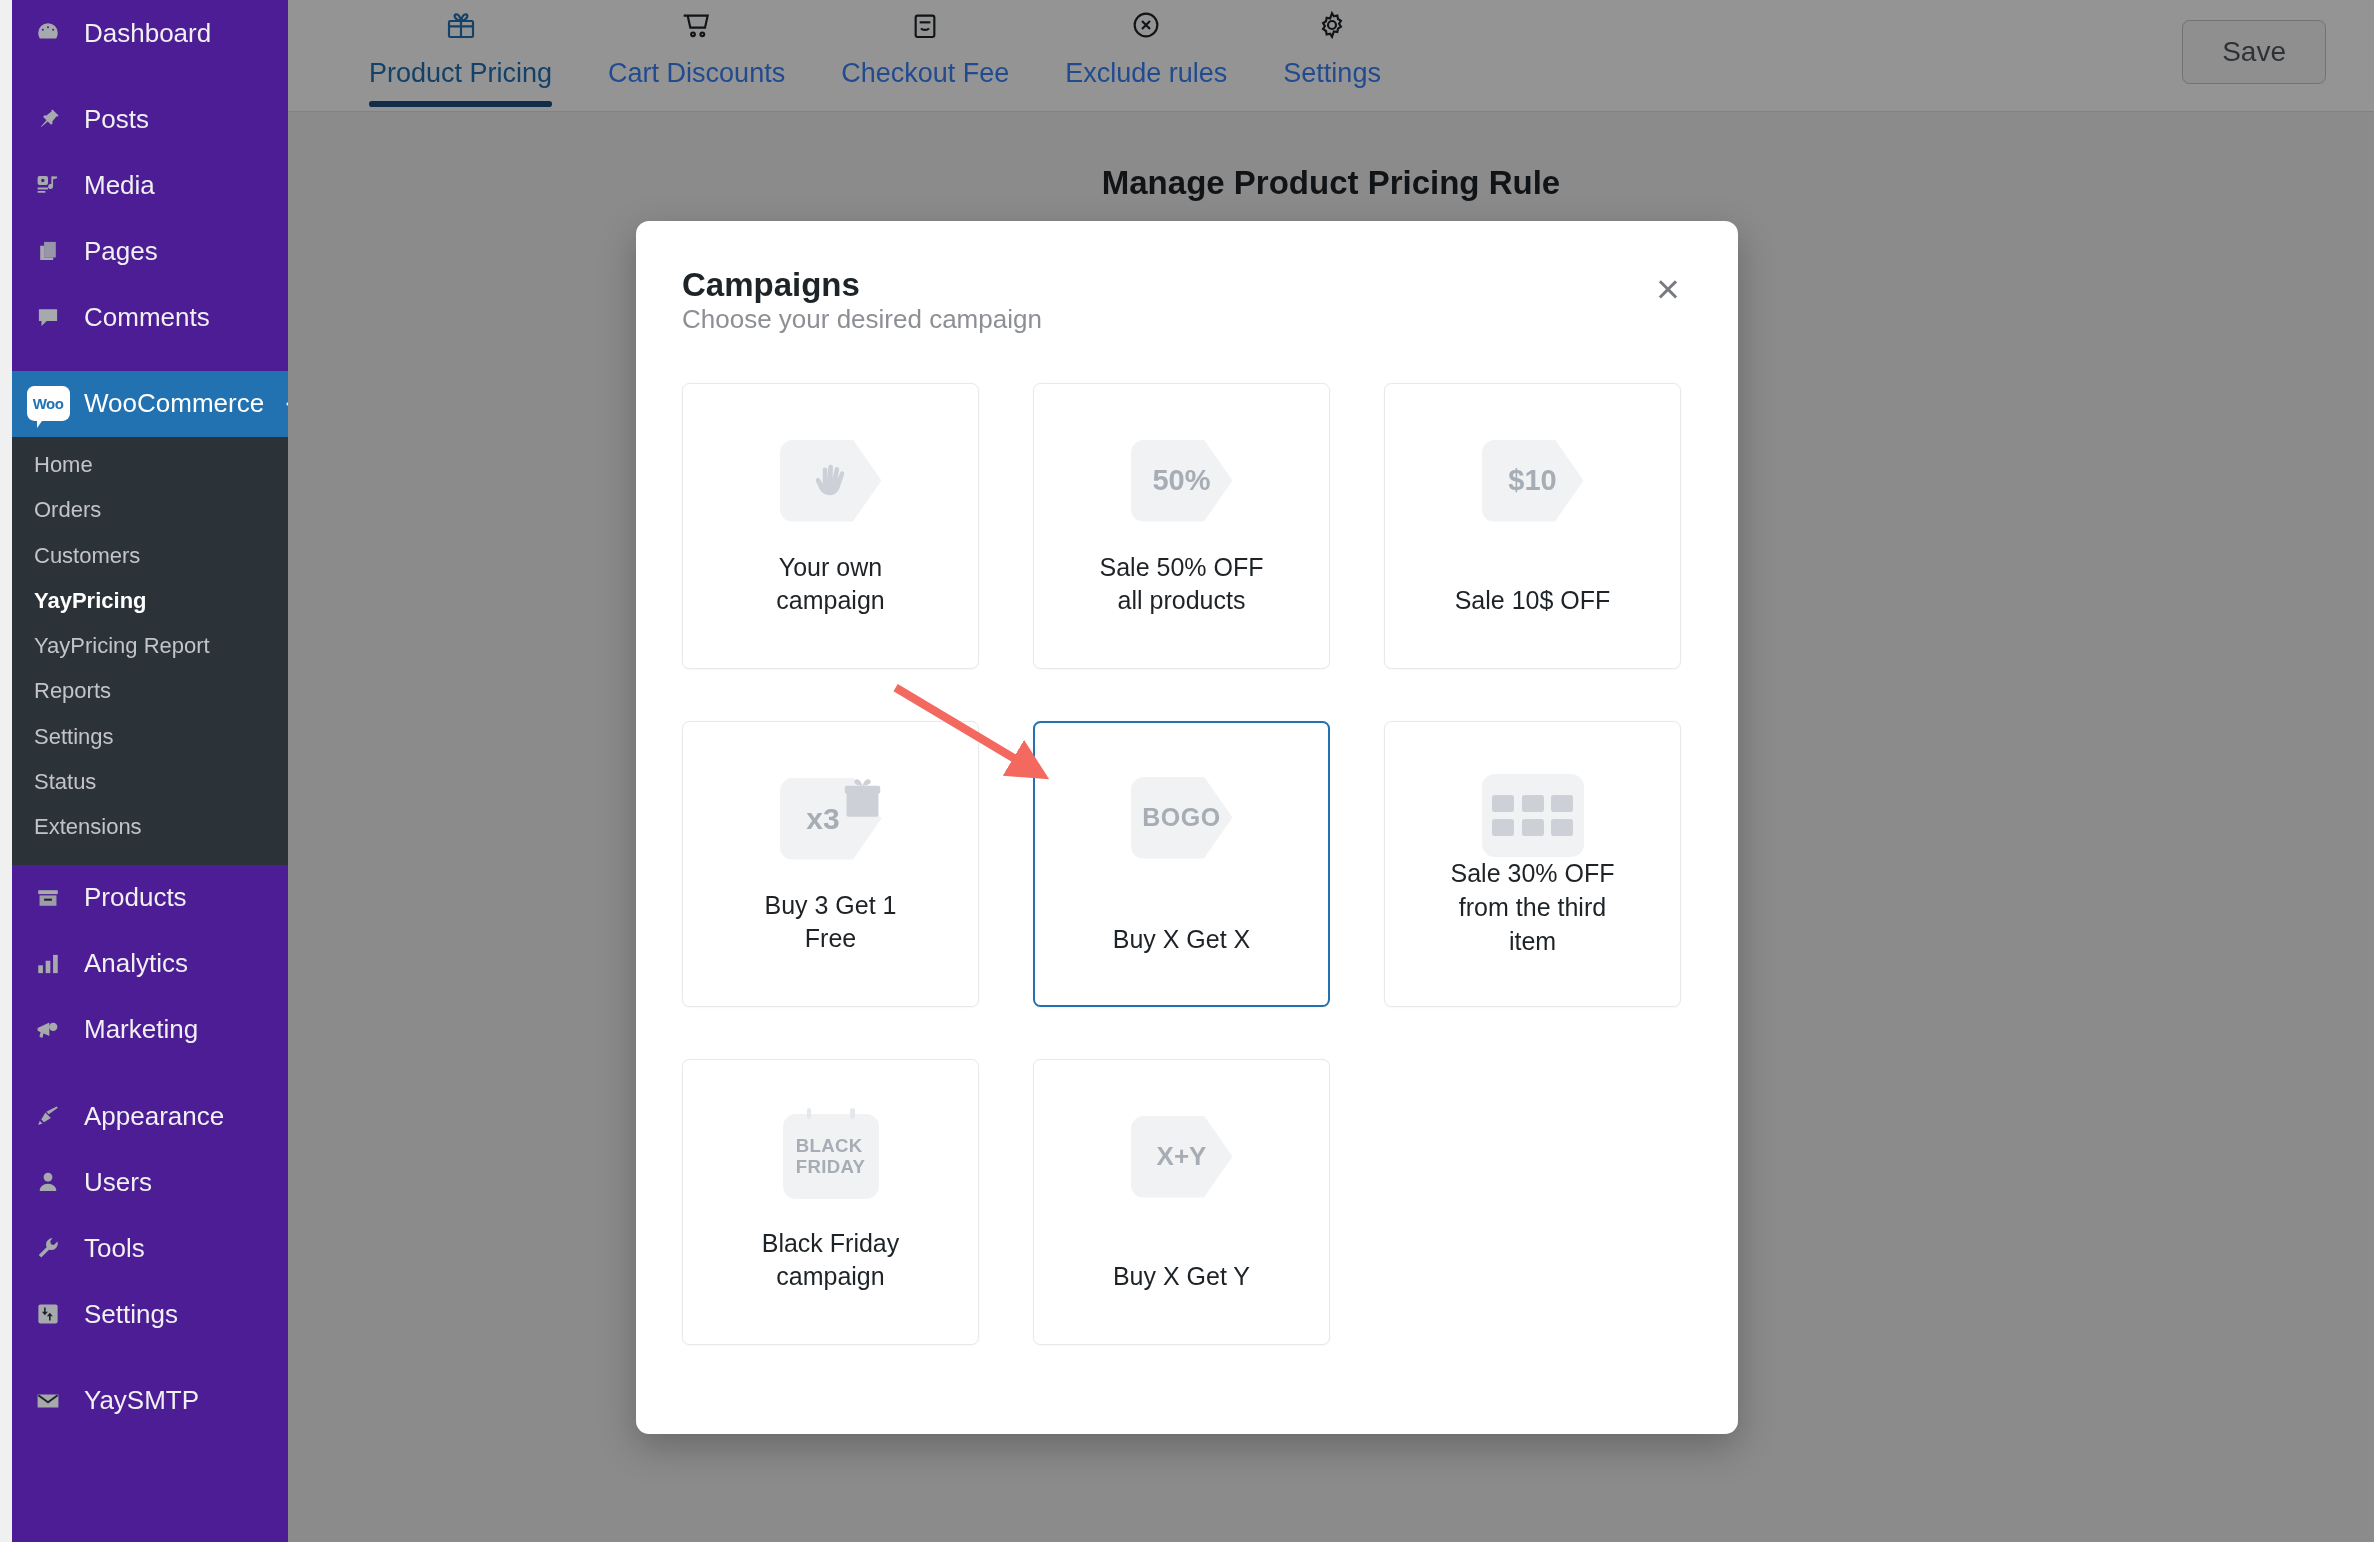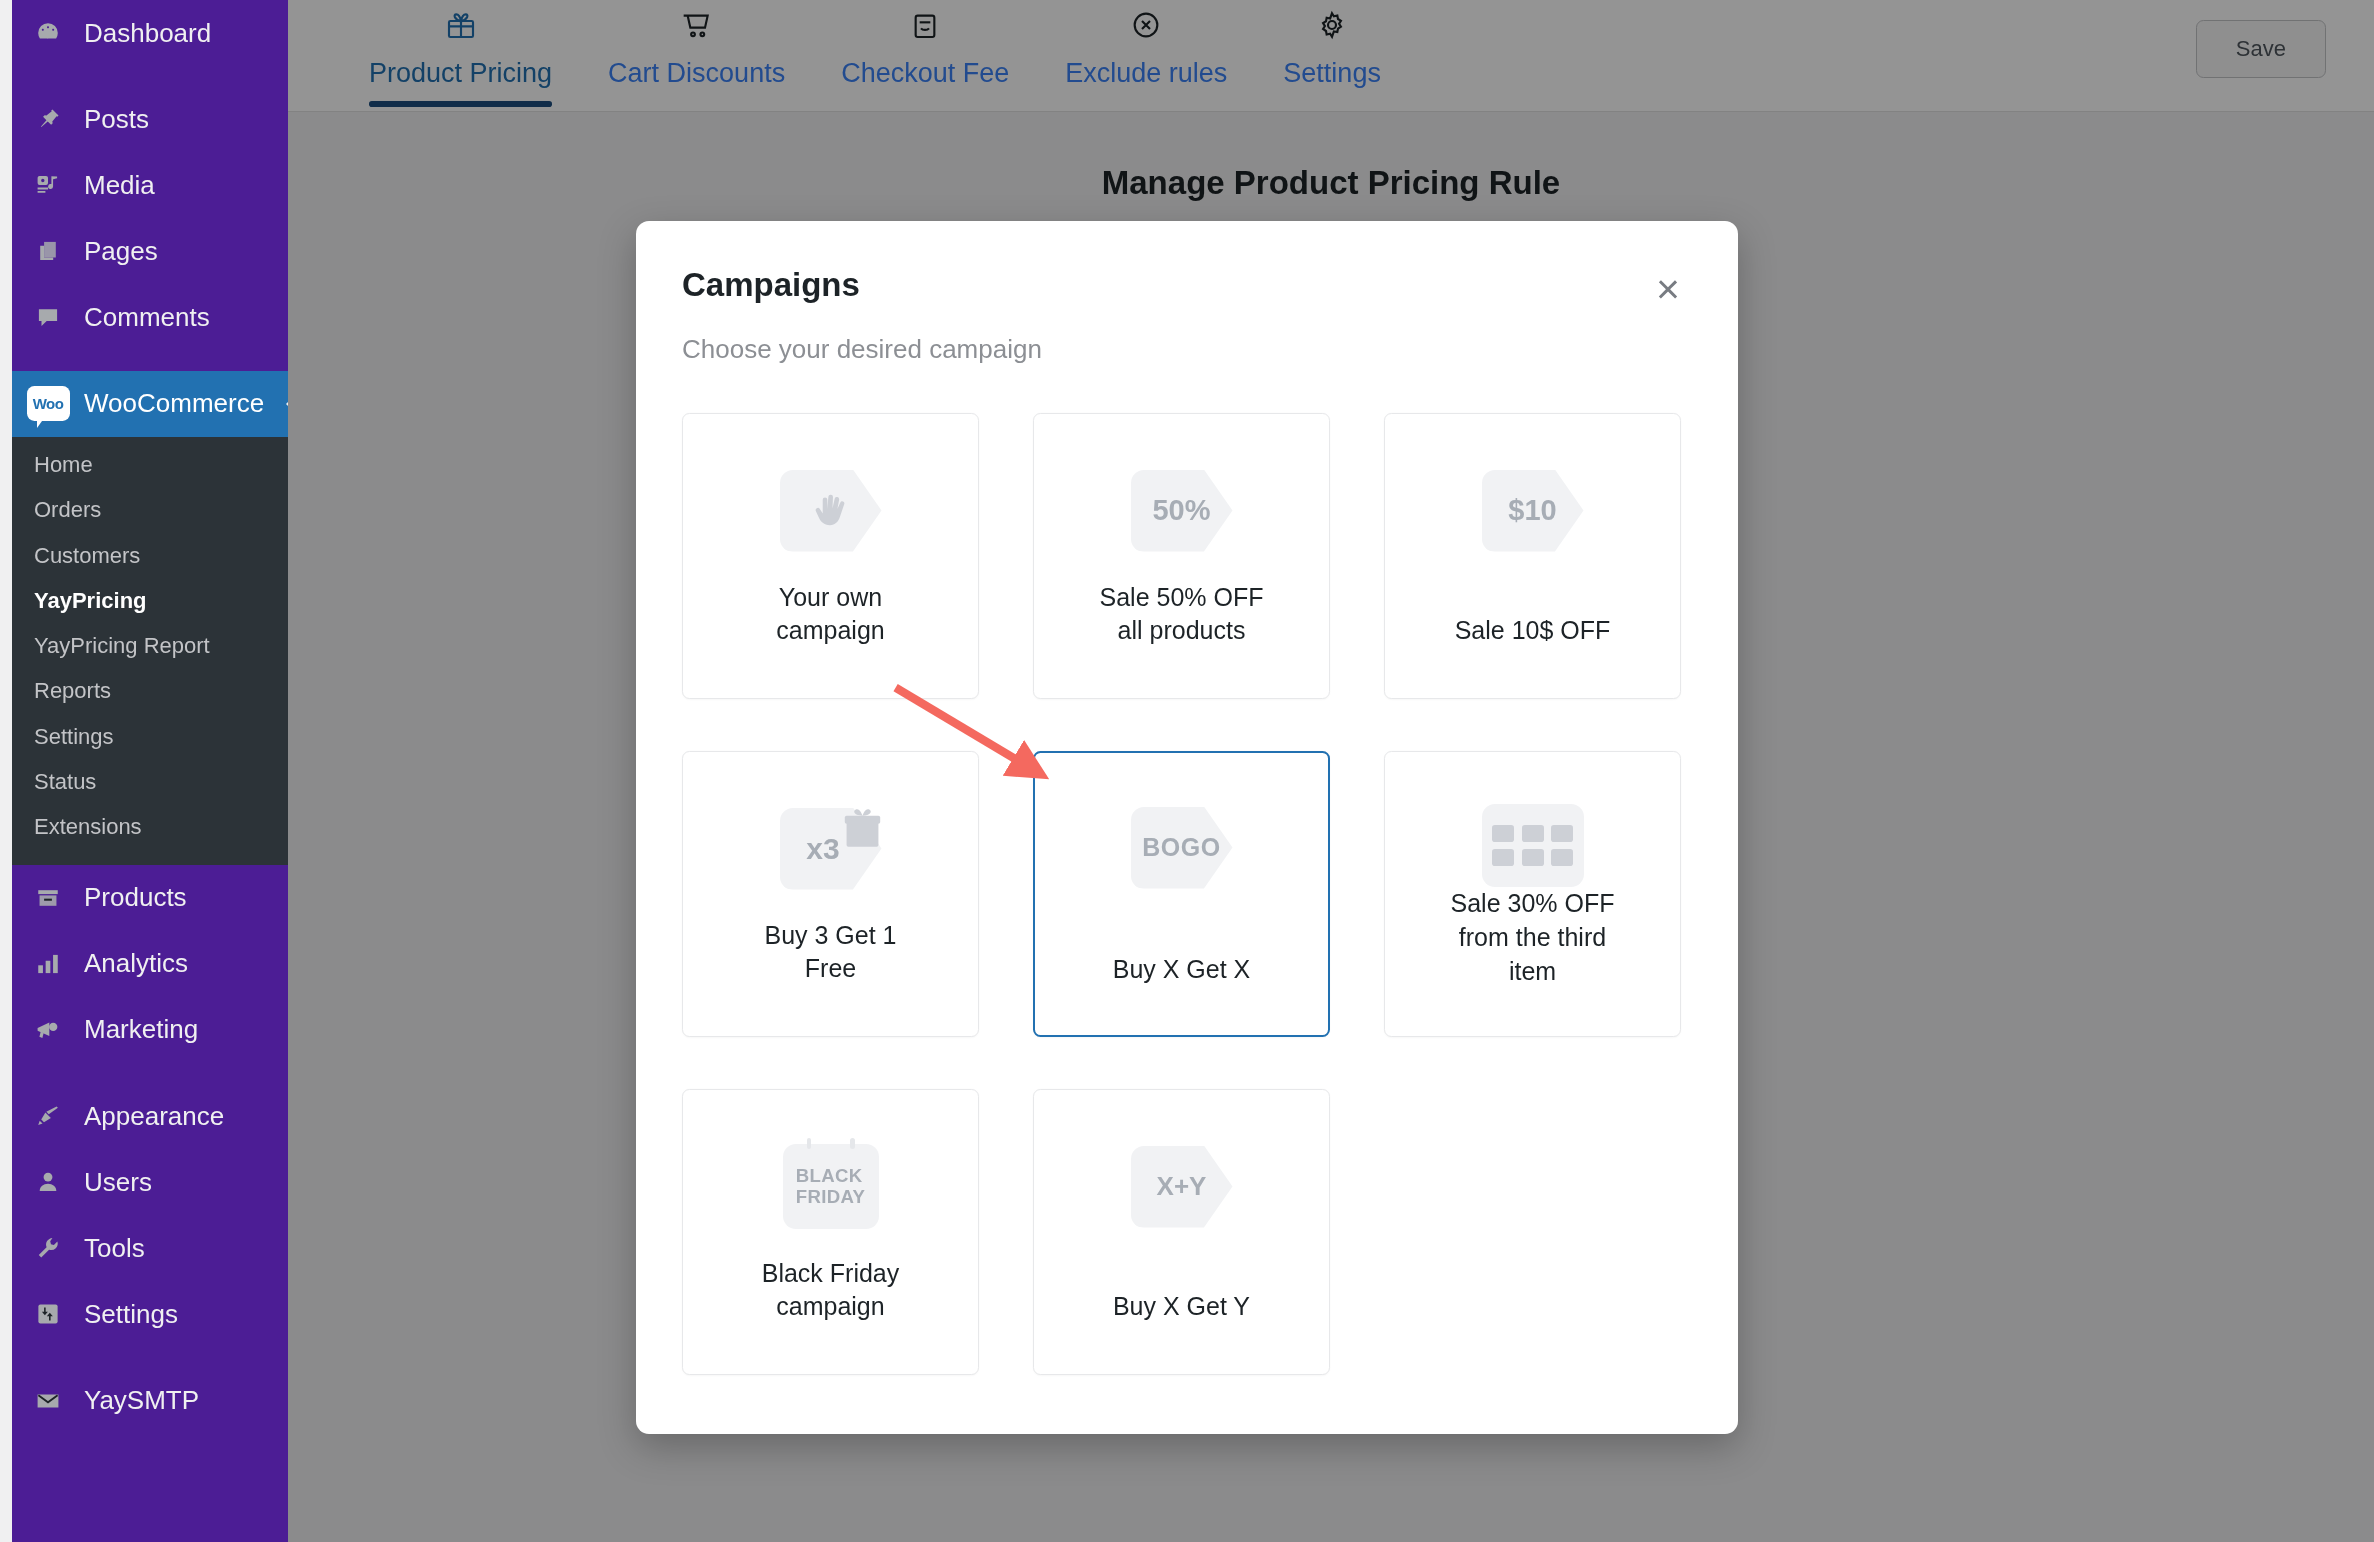--- a/index.html
+++ b/index.html
@@ -107,21 +107,21 @@
   }
   .tab.active .tab-label { color: #2271b1; }
   .tab.active .tab-ico { color: #2271b1; }
   .tab.active::after {
     content: ""; position: absolute; left: 28px; right: 28px; bottom: 0;
     height: 6.5px; background: #1e4f80; border-radius: 2.8px;
   }
   .save-btn {
     position: absolute; right: 48px; top: 20.4px;
     padding: 15px 39px;
-    font-size: 22px;
+    font-size: 28px;
     color: #50575e;
     background: #f6f7f7;
     border: 0.9px solid #c3c4c7;
     border-radius: 7.4px;
   }
 
   .page-body { padding-top: 52px; text-align: center; }
   .page-title {
     font-size: 33px; font-weight: bold; color: #1d2327;
     text-align: center;
@@ -136,21 +136,21 @@
     position: absolute;
     left: 636px; top: 221px;
     width: 1102px; height: 1213px;
     background: #fff;
     border-radius: 13px;
     box-shadow: 0 13px 37px rgba(0,0,0,0.25);
     z-index: 10;
     padding: 45px 46px 0 46px;
   }
   .modal-title { font-size: 33px; font-weight: bold; color: #1d2327; }
-  .modal-sub { margin-top: 30px; font-size: 26px; color: #8c8f94; }
+  .modal-sub { font-size: 26px; color: #8c8f94; }
   .modal-close {
     position: absolute; right: 45px; top: 43px;
     width: 50px; height: 50px;
     display: flex; align-items: center; justify-content: center;
     color: #787c82; font-size: 41px; line-height: 1; font-weight: 300;
     cursor: pointer;
   }
 
   .cards {
     margin-top: 48px;

